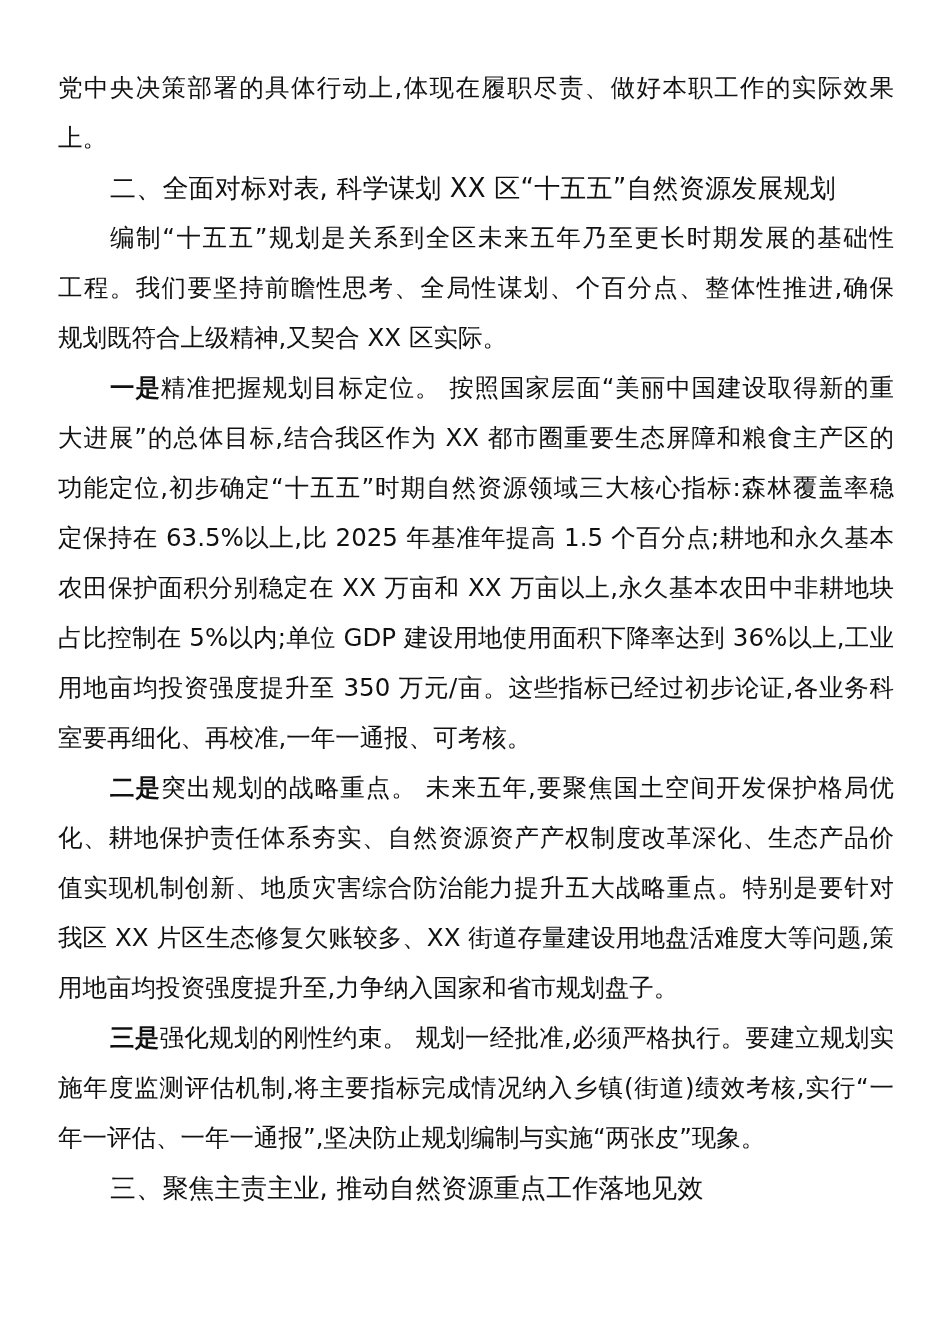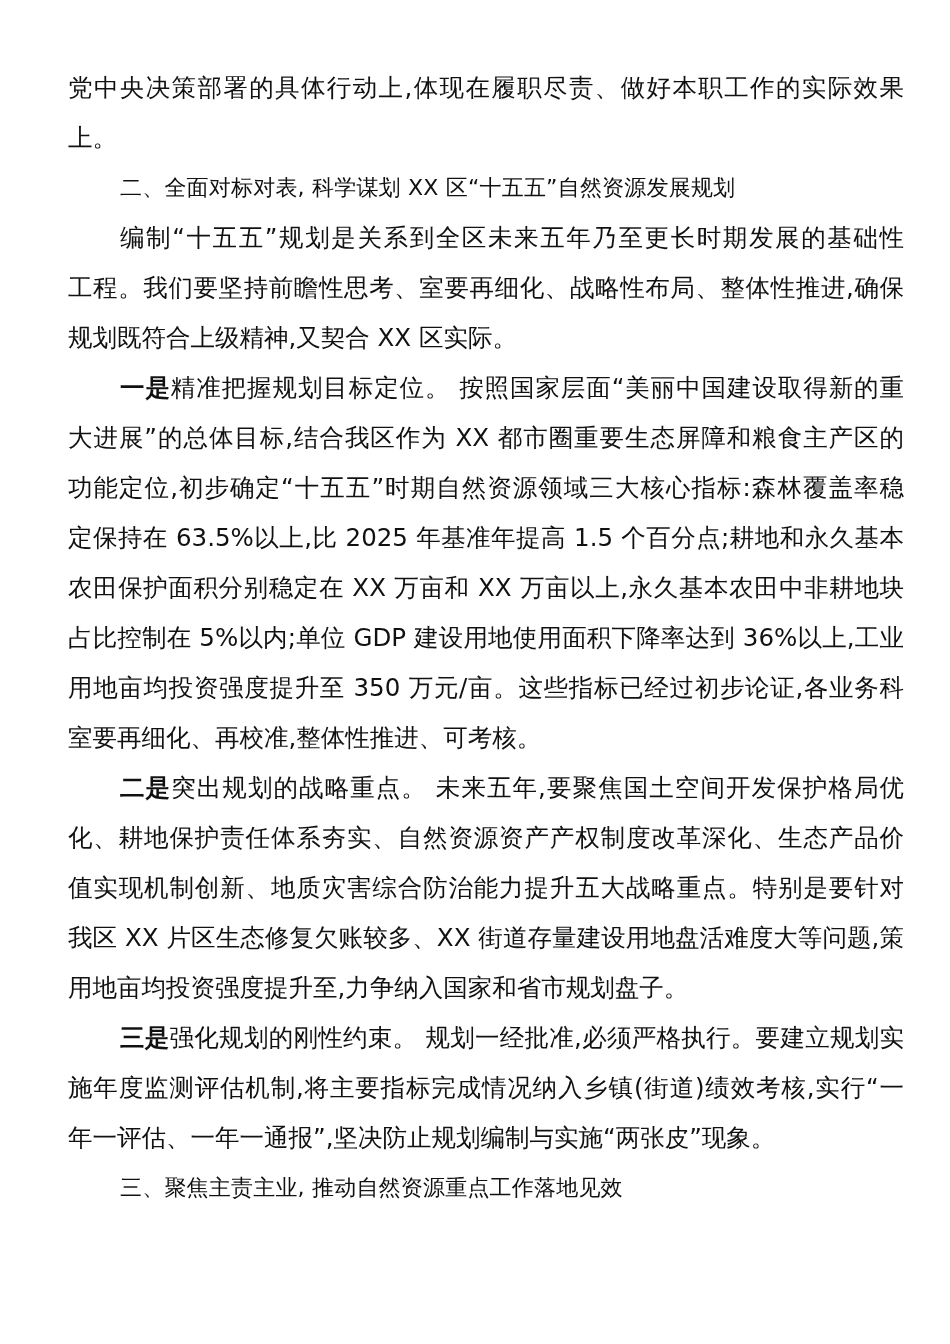--- a/index.html
+++ b/index.html
@@ -10,40 +10,40 @@
     body {
       width: 950px;
       height: 1344px;
       position: relative;
       overflow: hidden;
       font-family: "DejaVu Sans", "Liberation Sans", sans-serif;
       color: #111111;
     }
     .page {
       position: absolute;
-      left: 68px;
+      left: 58px;
       top: 63px;
       width: 836px;
     }
     .line {
       height: 50px;
       line-height: 50px;
       font-size: 24.5px;
       white-space: nowrap;
       letter-spacing: 0px;
     }
     .line.justify {
       text-align: justify;
       text-align-last: justify;
     }
     .indent {
       padding-left: 52px;
     }
     .heading {
-      font-size: 22px;
+      font-size: 26px;
       letter-spacing: 0.2px;
     }
     .lead {
       font-weight: bold;
       margin-top: 16px;
     }
   </style>
 </head>
 <body>
 
@@ -51,33 +51,33 @@
 
   <div>
     <div class="line justify">党中央决策部署的具体行动上,体现在履职尽责、做好本职工作的实际效果</div>
     <div class="line">上。</div>
   </div>
 
   <div class="line indent heading">二、全面对标对表, 科学谋划 XX 区“十五五”自然资源发展规划</div>
 
   <div>
     <div class="line indent justify">编制“十五五”规划是关系到全区未来五年乃至更长时期发展的基础性</div>
-    <div class="line justify">工程。我们要坚持前瞻性思考、室要再细化、战略性布局、整体性推进,确保</div>
+    <div class="line justify">工程。我们要坚持前瞻性思考、全局性谋划、个百分点、整体性推进,确保</div>
     <div class="line">规划既符合上级精神,又契合 XX 区实际。</div>
   </div>
 
   <div>
     <div class="line indent justify"><span class="lead">一是</span><span>精准把握规划目标定位。 按照国家层面“美丽中国建设取得新的重</span></div>
     <div class="line justify">大进展”的总体目标,结合我区作为 XX 都市圈重要生态屏障和粮食主产区的</div>
     <div class="line justify">功能定位,初步确定“十五五”时期自然资源领域三大核心指标:森林覆盖率稳</div>
     <div class="line justify">定保持在 63.5%以上,比 2025 年基准年提高 1.5 个百分点;耕地和永久基本</div>
     <div class="line justify">农田保护面积分别稳定在 XX 万亩和 XX 万亩以上,永久基本农田中非耕地块</div>
     <div class="line justify">占比控制在 5%以内;单位 GDP 建设用地使用面积下降率达到 36%以上,工业</div>
     <div class="line justify">用地亩均投资强度提升至 350 万元/亩。这些指标已经过初步论证,各业务科</div>
-    <div class="line">室要再细化、再校准,整体性推进、可考核。</div>
+    <div class="line">室要再细化、再校准,一年一通报、可考核。</div>
   </div>
 
   <div>
     <div class="line indent justify"><span class="lead">二是</span><span>突出规划的战略重点。 未来五年,要聚焦国土空间开发保护格局优</span></div>
     <div class="line justify">化、耕地保护责任体系夯实、自然资源资产产权制度改革深化、生态产品价</div>
     <div class="line justify">值实现机制创新、地质灾害综合防治能力提升五大战略重点。特别是要针对</div>
     <div class="line justify">我区 XX 片区生态修复欠账较多、XX 街道存量建设用地盘活难度大等问题,策</div>
     <div class="line">用地亩均投资强度提升至,力争纳入国家和省市规划盘子。</div>
   </div>
 

